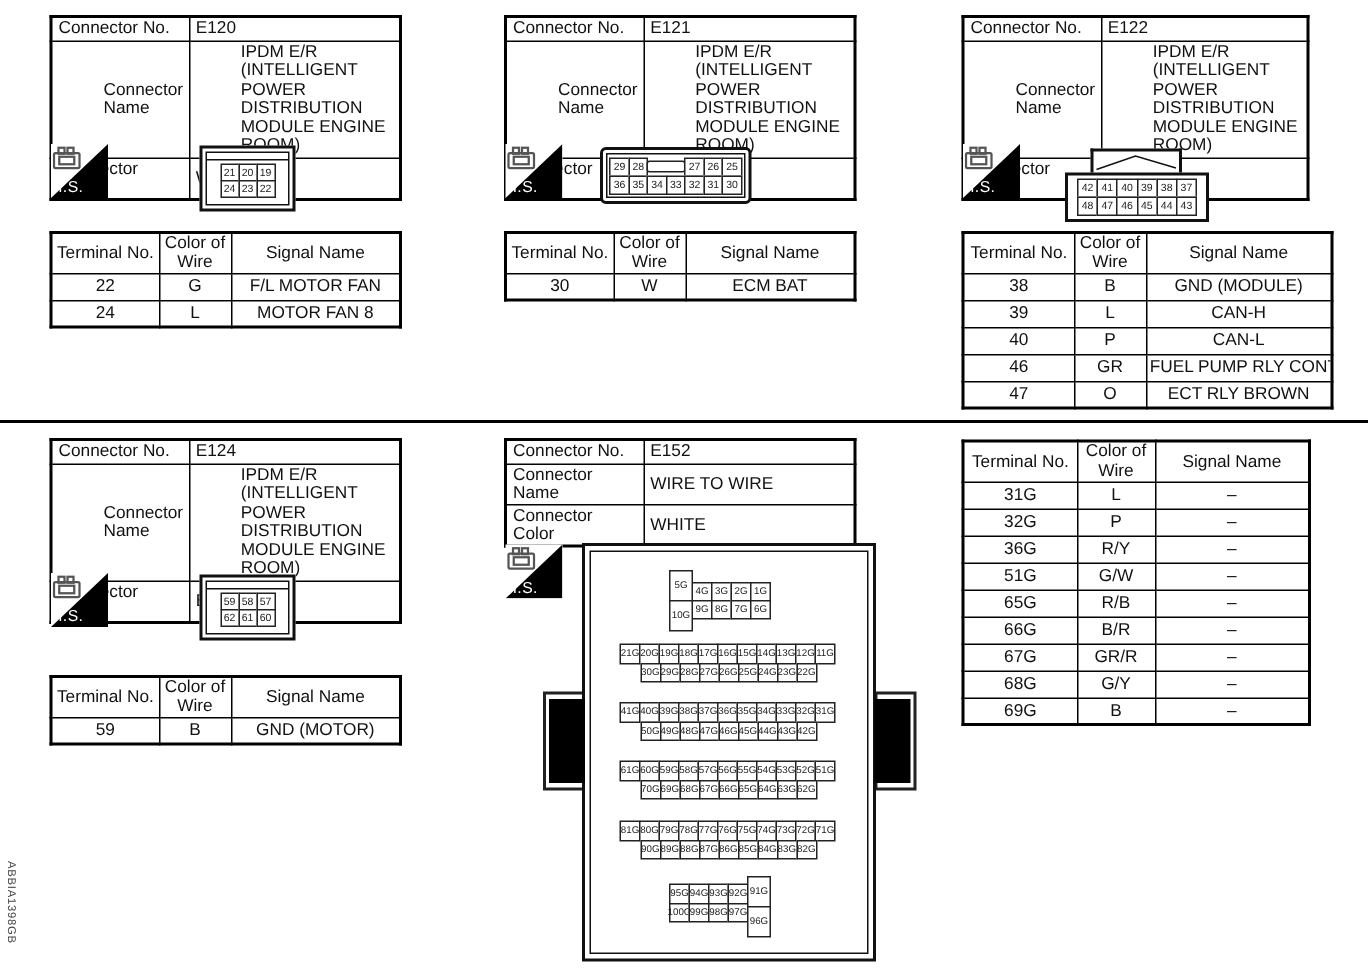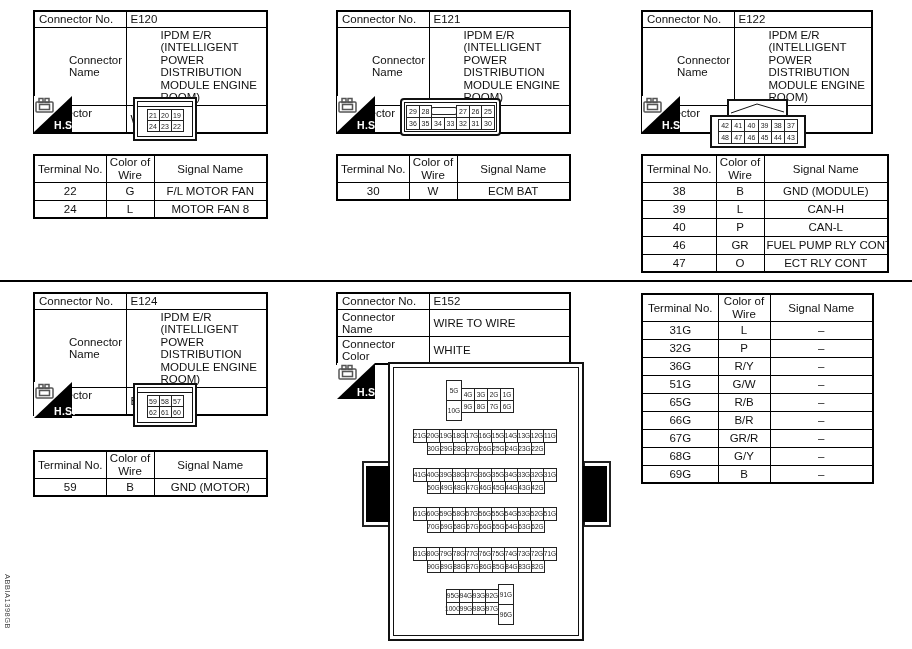--- a/index.html
+++ b/index.html
@@ -19,21 +19,21 @@
 
   
   table.term { position:absolute; border-collapse:collapse; table-layout:fixed; border:2px solid #000; background:#fff; text-align:center; }
   table.term th { border:1px solid #000; font-weight:normal; font-size:11.5px; height:27px; line-height:12.5px; white-space:pre-line; padding:0 2px; }
   table.term td { border:1px solid #000; font-size:11.5px; height:18px; padding:0 2px; overflow:hidden; white-space:nowrap; }
 
   
   .hs { position:absolute; width:38px; height:36px; background:#fff; }
   .hs .tri { position:absolute; inset:0; background:#000; clip-path:polygon(100% 0, 100% 100%, 0 100%); }
   .hs .glyph { position:absolute; top:1px; left:1px; z-index:2; }
-  .hs .hs-label { position:absolute; bottom:1px; left:20px; z-index:3; color:#fff; font-size:10.5px; font-weight:bold; letter-spacing:0.3px; }
+  .hs .hs-label { position:absolute; bottom:1px; left:0; z-index:3; color:#fff; font-size:10.5px; font-weight:normal; letter-spacing:0.3px; }
 
   
   .prow { display:flex; }
   .prow + .prow { margin-top:-1px; }
   .pcell {
     border:1px solid #222; background:#fff; color:#222;
     display:flex; align-items:center; justify-content:center;
     font-size:7px; flex:none;
   }
   .pcell + .pcell { margin-left:-1px; }
@@ -314,21 +314,21 @@
         <td>CAN-L</td>
       </tr>
       <tr>
         <td>46</td>
         <td>GR</td>
         <td>FUEL PUMP RLY CONT</td>
       </tr>
       <tr>
         <td>47</td>
         <td>O</td>
-        <td>ECT RLY CONT</td>
+        <td>ECT RLY BROWN</td>
       </tr>
     </tbody>
 </table>
 
 <div class="divider"></div>
 
 <table class="info" style="left:33px; top:292px; width:235px;">
   <tbody>
       <tr class="r-s">
         <td class="lbl">Connector No.</td>

